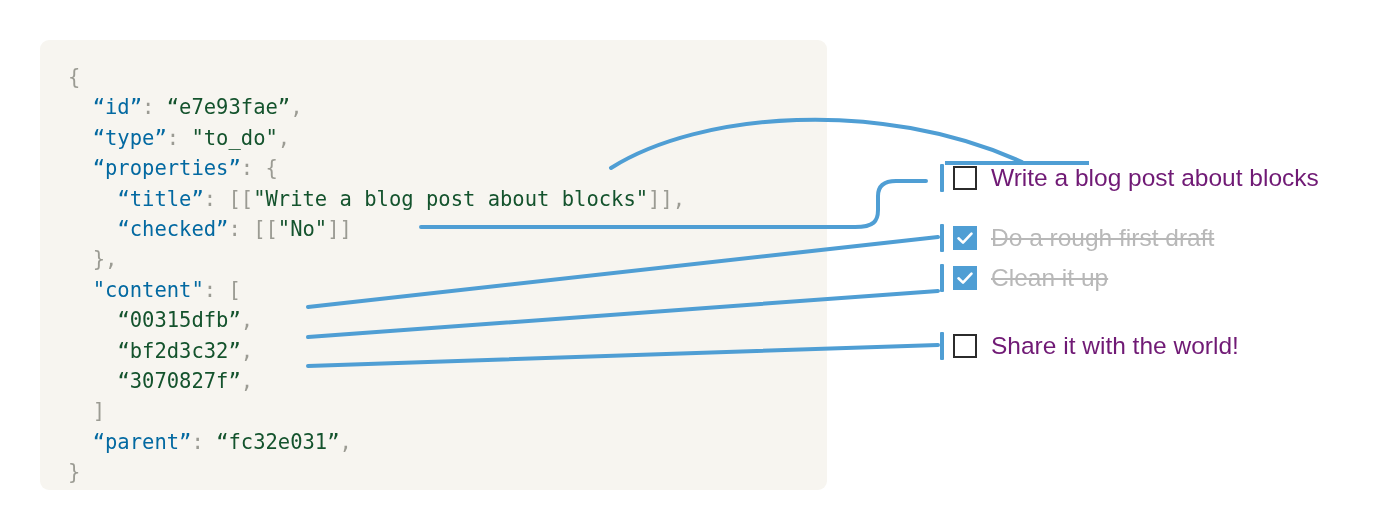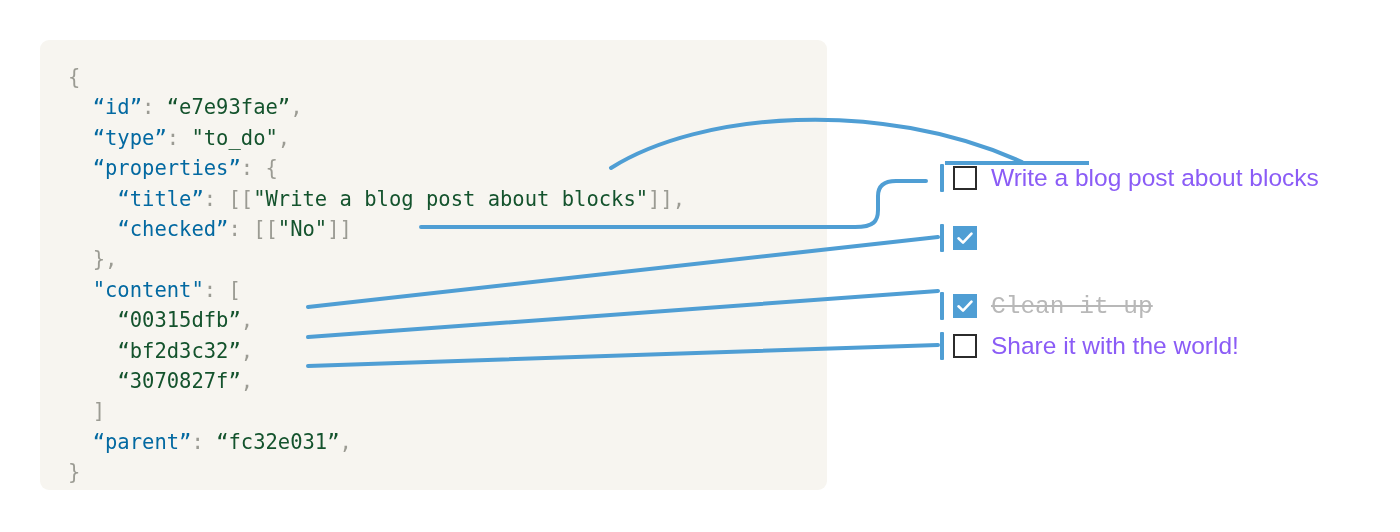--- a/index.html
+++ b/index.html
@@ -50,21 +50,21 @@
   }
   .todo-row {
     position: absolute;
     left: 0;
     height: 36px;
     display: flex;
     align-items: center;
   }
   .row0 { top: 0px; }
   .row1 { top: 60px; }
-  .row2 { top: 128px; font-family: Liberation Mono, monospace; }
+  .row2 { top: 100px; }
   .row3 { top: 168px; }
 
   
   .tick {
     width: 4px;
     height: 28px;
     background: #4f9ed4;
     border-radius: 1px;
     flex: 0 0 auto;
   }
@@ -83,21 +83,21 @@
   .cbox.checked {
     background: #4f9ed4;
     border: none;
     position: relative;
   }
   .cbox.checked svg { display: block; }
 
   .todo-label {
     margin-left: 14px;
     font-size: 24.5px;
-    color: #8b5cf6;
+    color: #701a75;
     white-space: nowrap;
   }
   .todo-label.done {
     color: #b8b8b8;
     text-decoration: line-through;
     text-decoration-color: #b8b8b8;
     text-decoration-thickness: 2px;
   }
 
   
@@ -139,20 +139,21 @@
       <div class="todo-label">Write a blog post about blocks</div>
     </div>
     <div class="todo-row row1">
       <div class="tick"></div>
       <div class="tick-gap"></div>
       <div class="cbox checked">
         <svg width="24" height="24" viewBox="0 0 24 24">
           <path d="M5.5 12.3 L10 16.6 L18.5 7.6" fill="none" stroke="#ffffff" stroke-width="2.6" stroke-linecap="round" stroke-linejoin="round"></path>
         </svg>
       </div>
+      <div class="todo-label done">Do a rough first draft</div>
     </div>
     <div class="todo-row row2">
       <div class="tick"></div>
       <div class="tick-gap"></div>
       <div class="cbox checked">
         <svg width="24" height="24" viewBox="0 0 24 24">
           <path d="M5.5 12.3 L10 16.6 L18.5 7.6" fill="none" stroke="#ffffff" stroke-width="2.6" stroke-linecap="round" stroke-linejoin="round"></path>
         </svg>
       </div>
       <div class="todo-label done">Clean it up</div>

